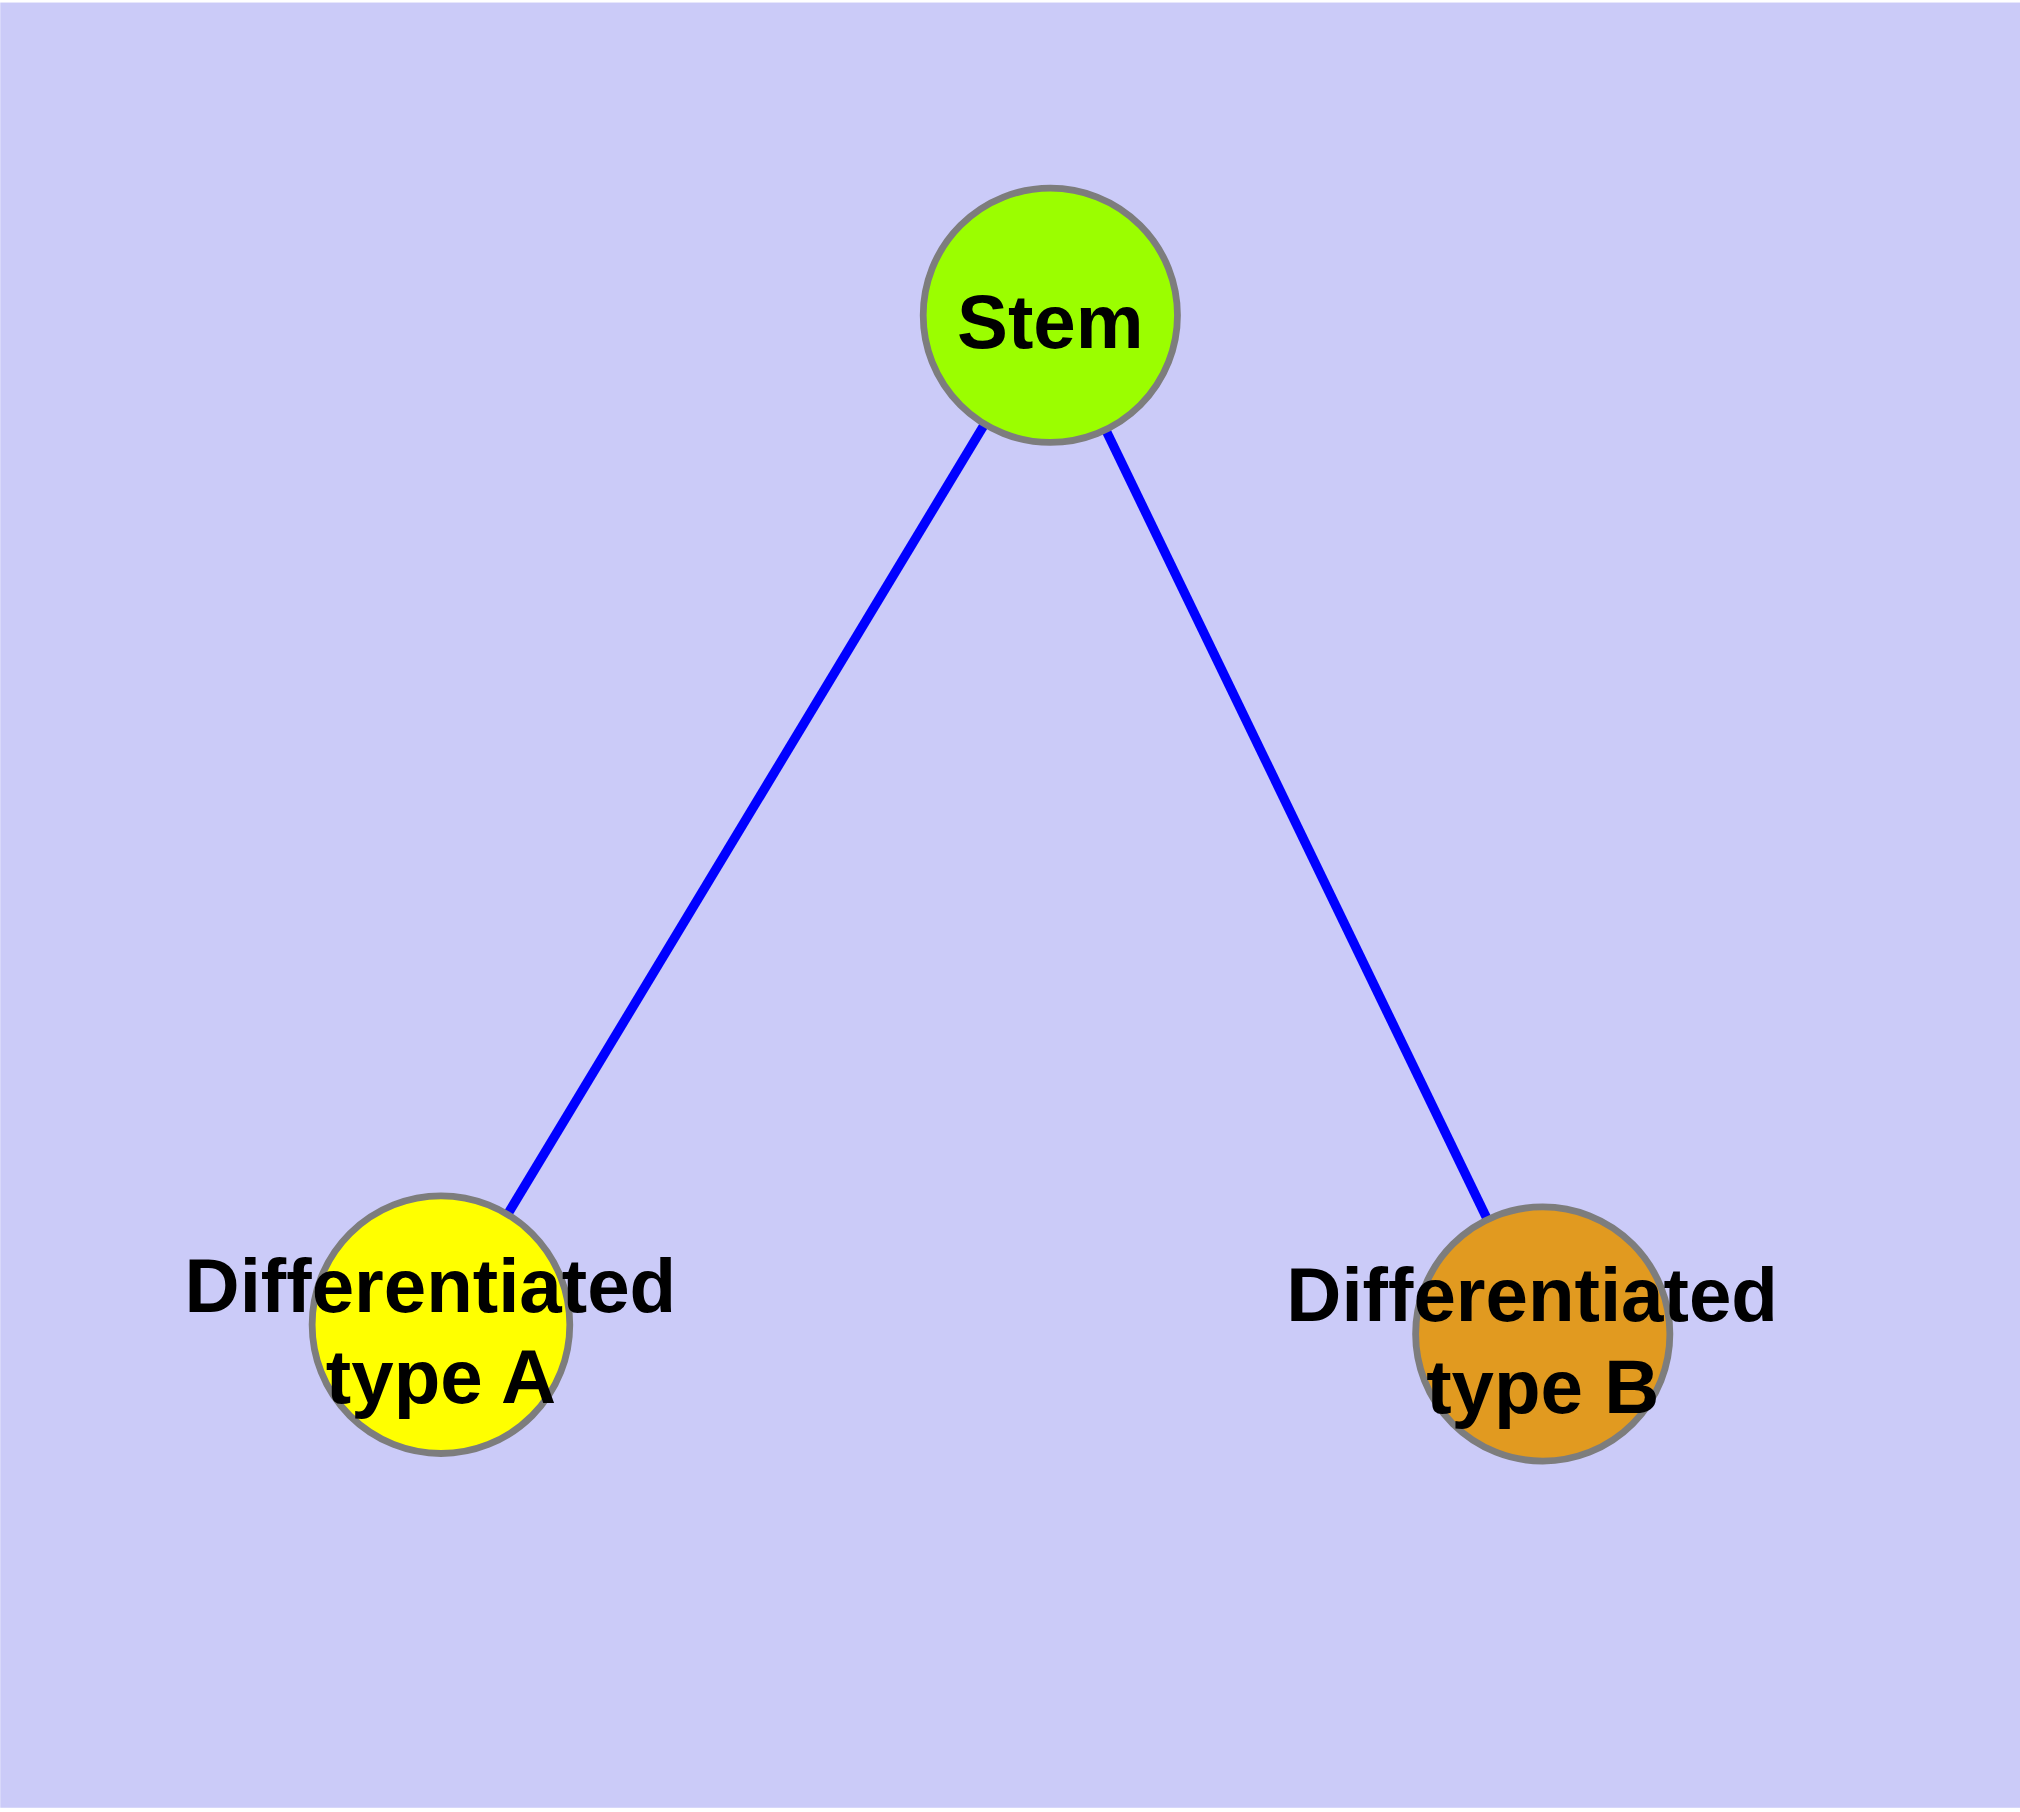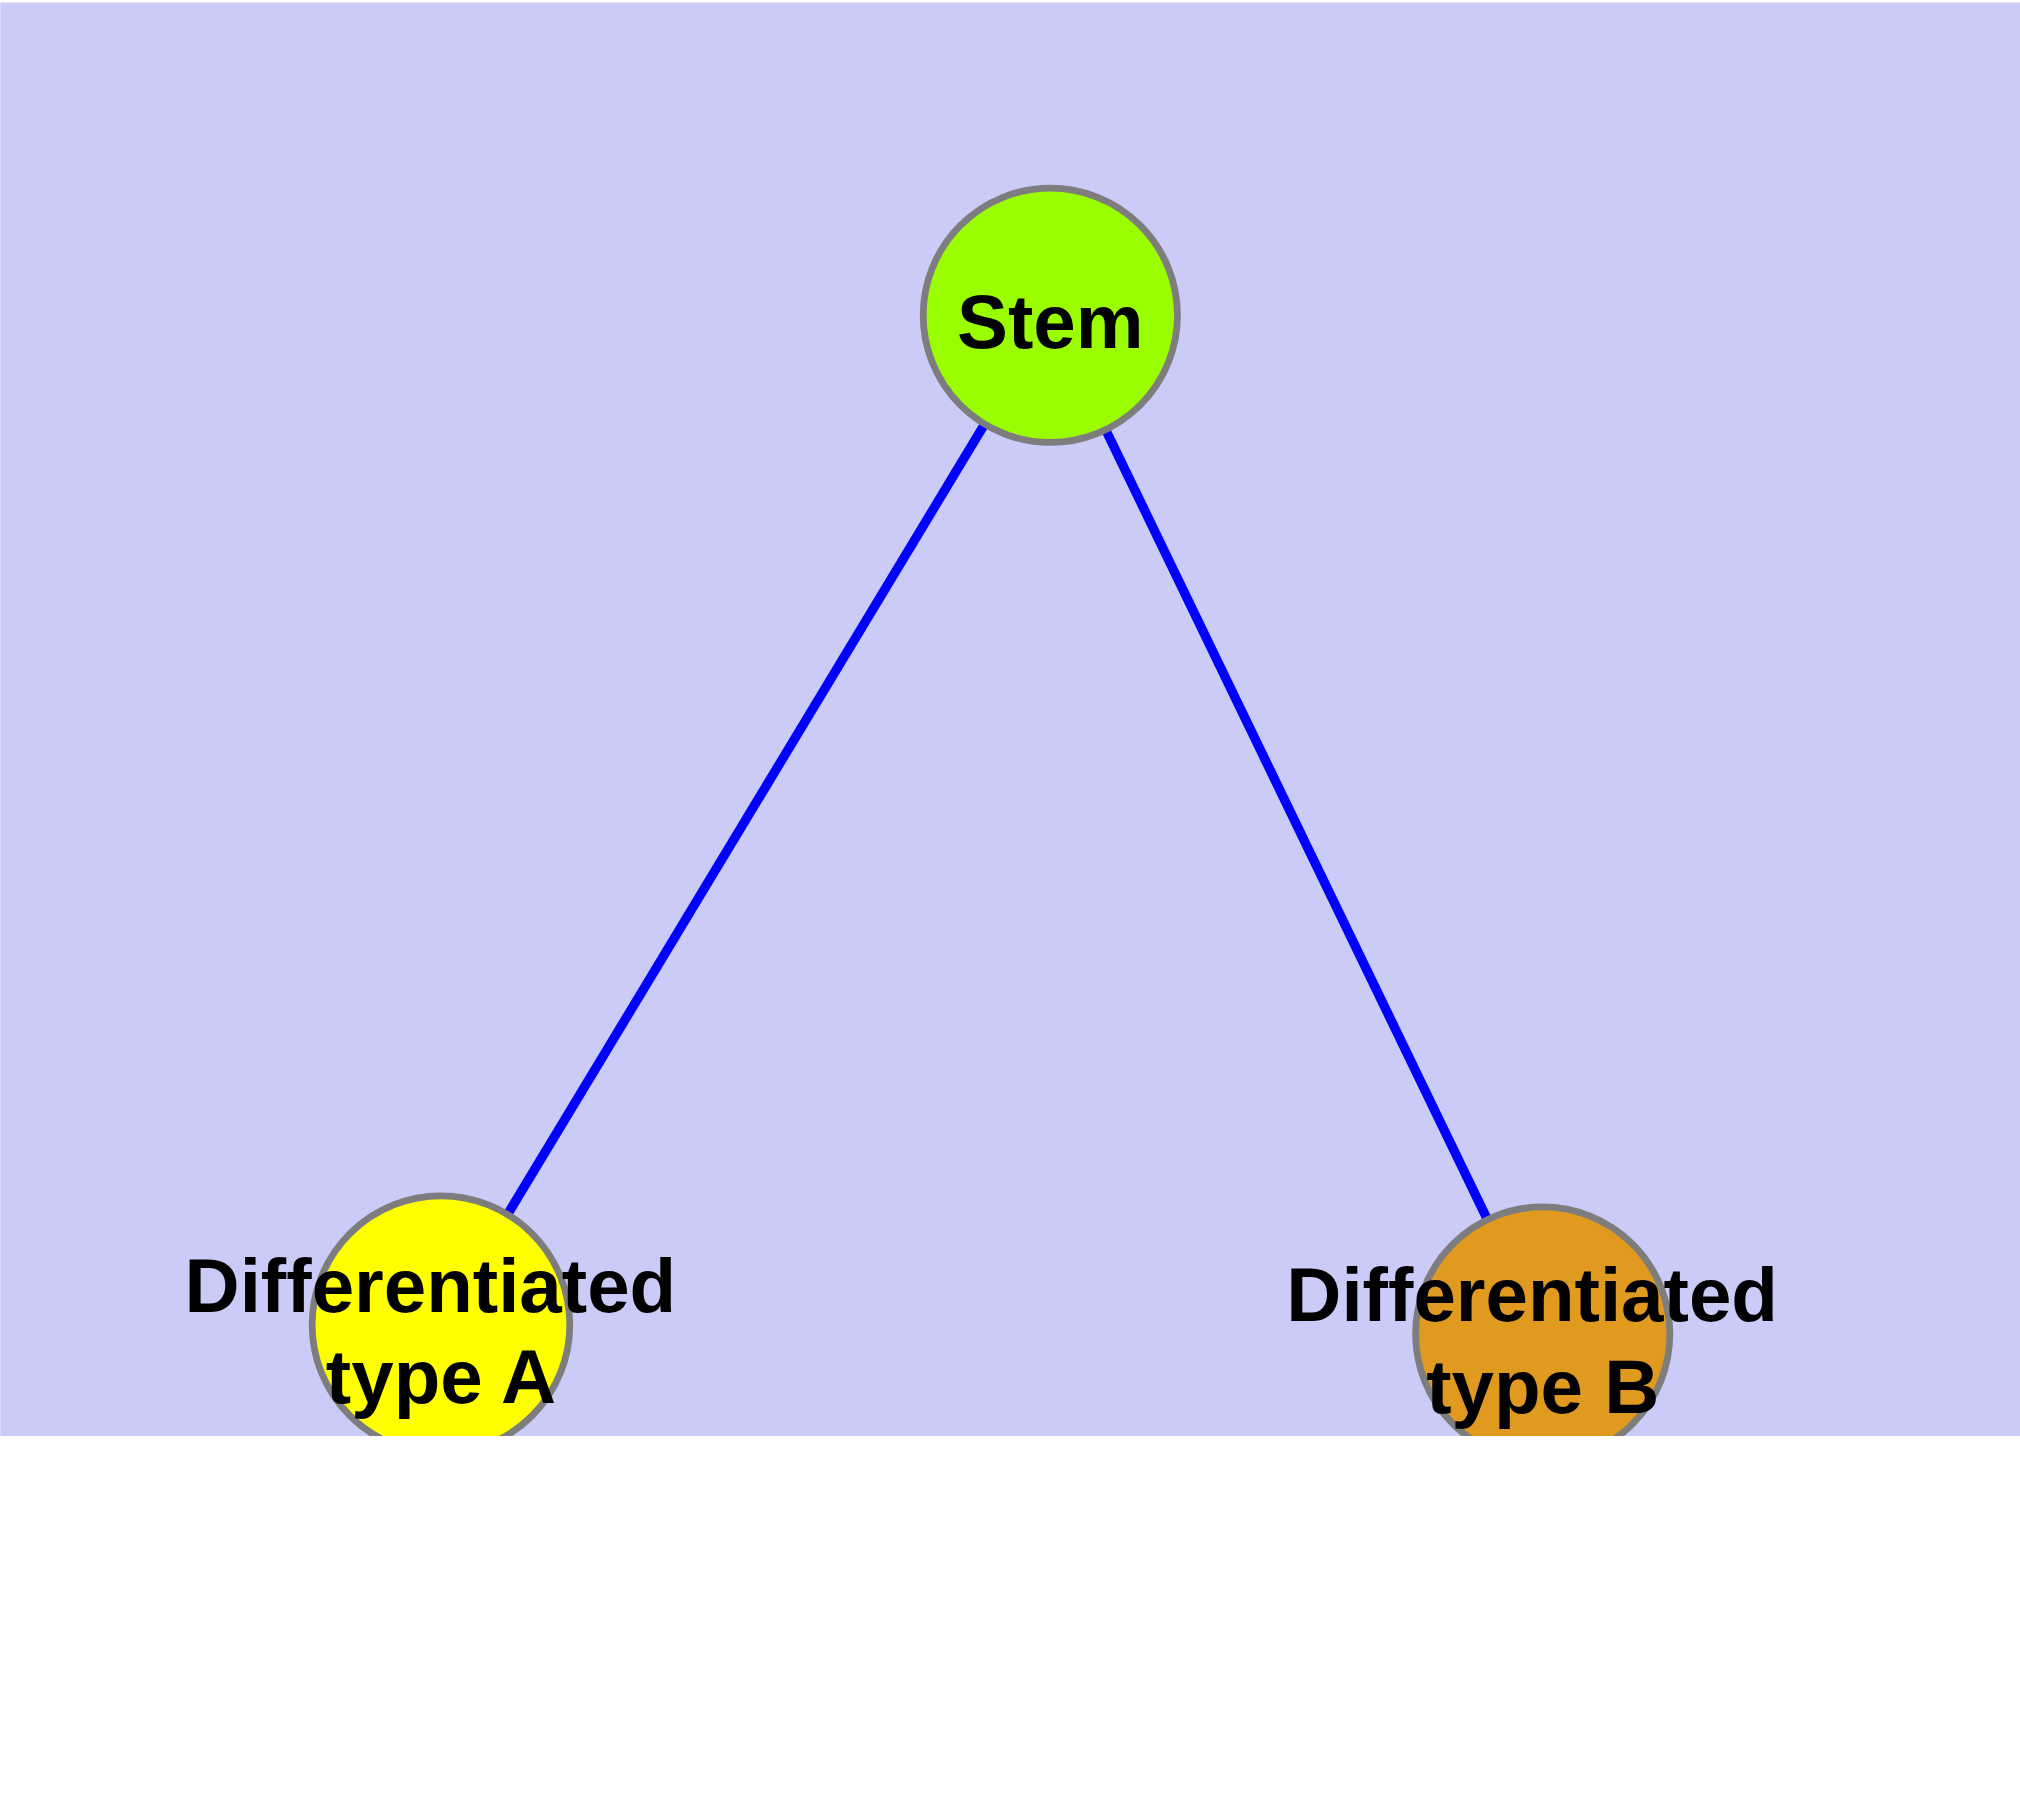--- a/index.html
+++ b/index.html
@@ -4,21 +4,21 @@
 <style>
   html, body {
     margin: 0;
     padding: 0;
     background: #ffffff;
     font-family: "Liberation Sans", "DejaVu Sans", sans-serif;
   }
   .stage {
     position: relative;
     width: 2021px;
-    height: 1436px;
+    height: 1812px;
     background: #ffffff;
     overflow: hidden;
   }
   .stage svg {
     display: block;
     width: 2021px;
     height: 1812px;
   }
   .node-label {
     font-family: "Liberation Sans", "DejaVu Sans", sans-serif;

